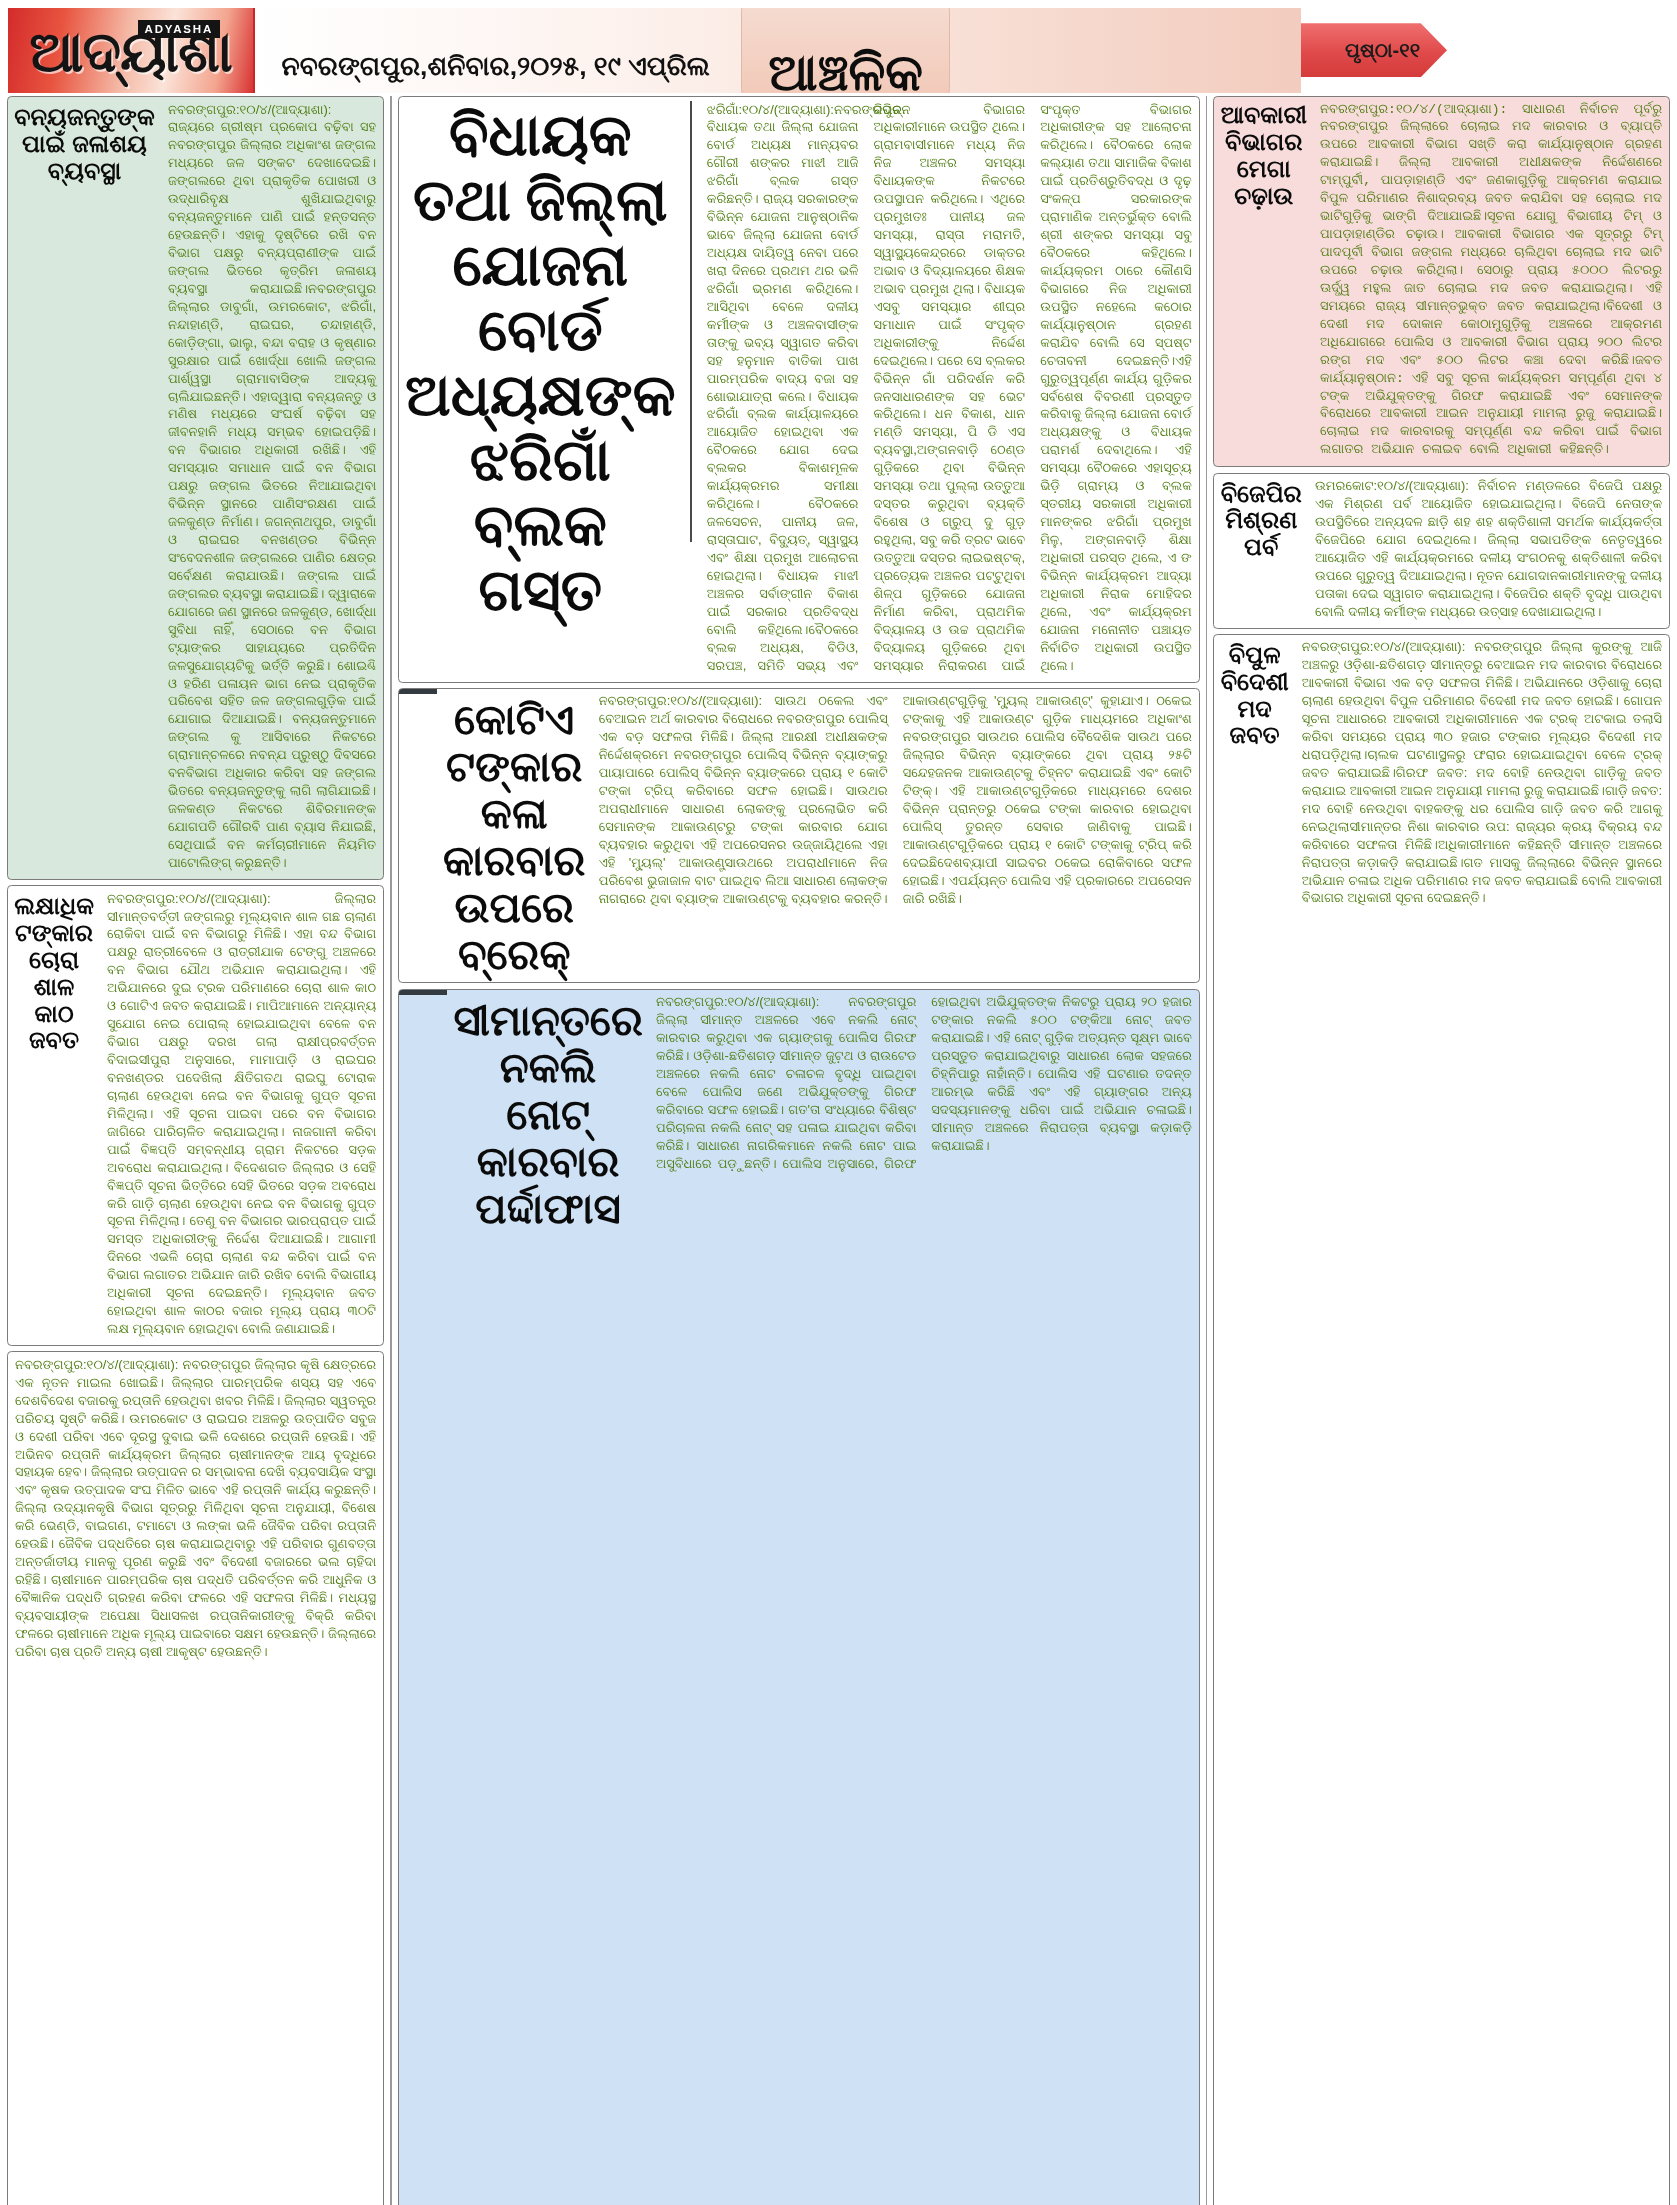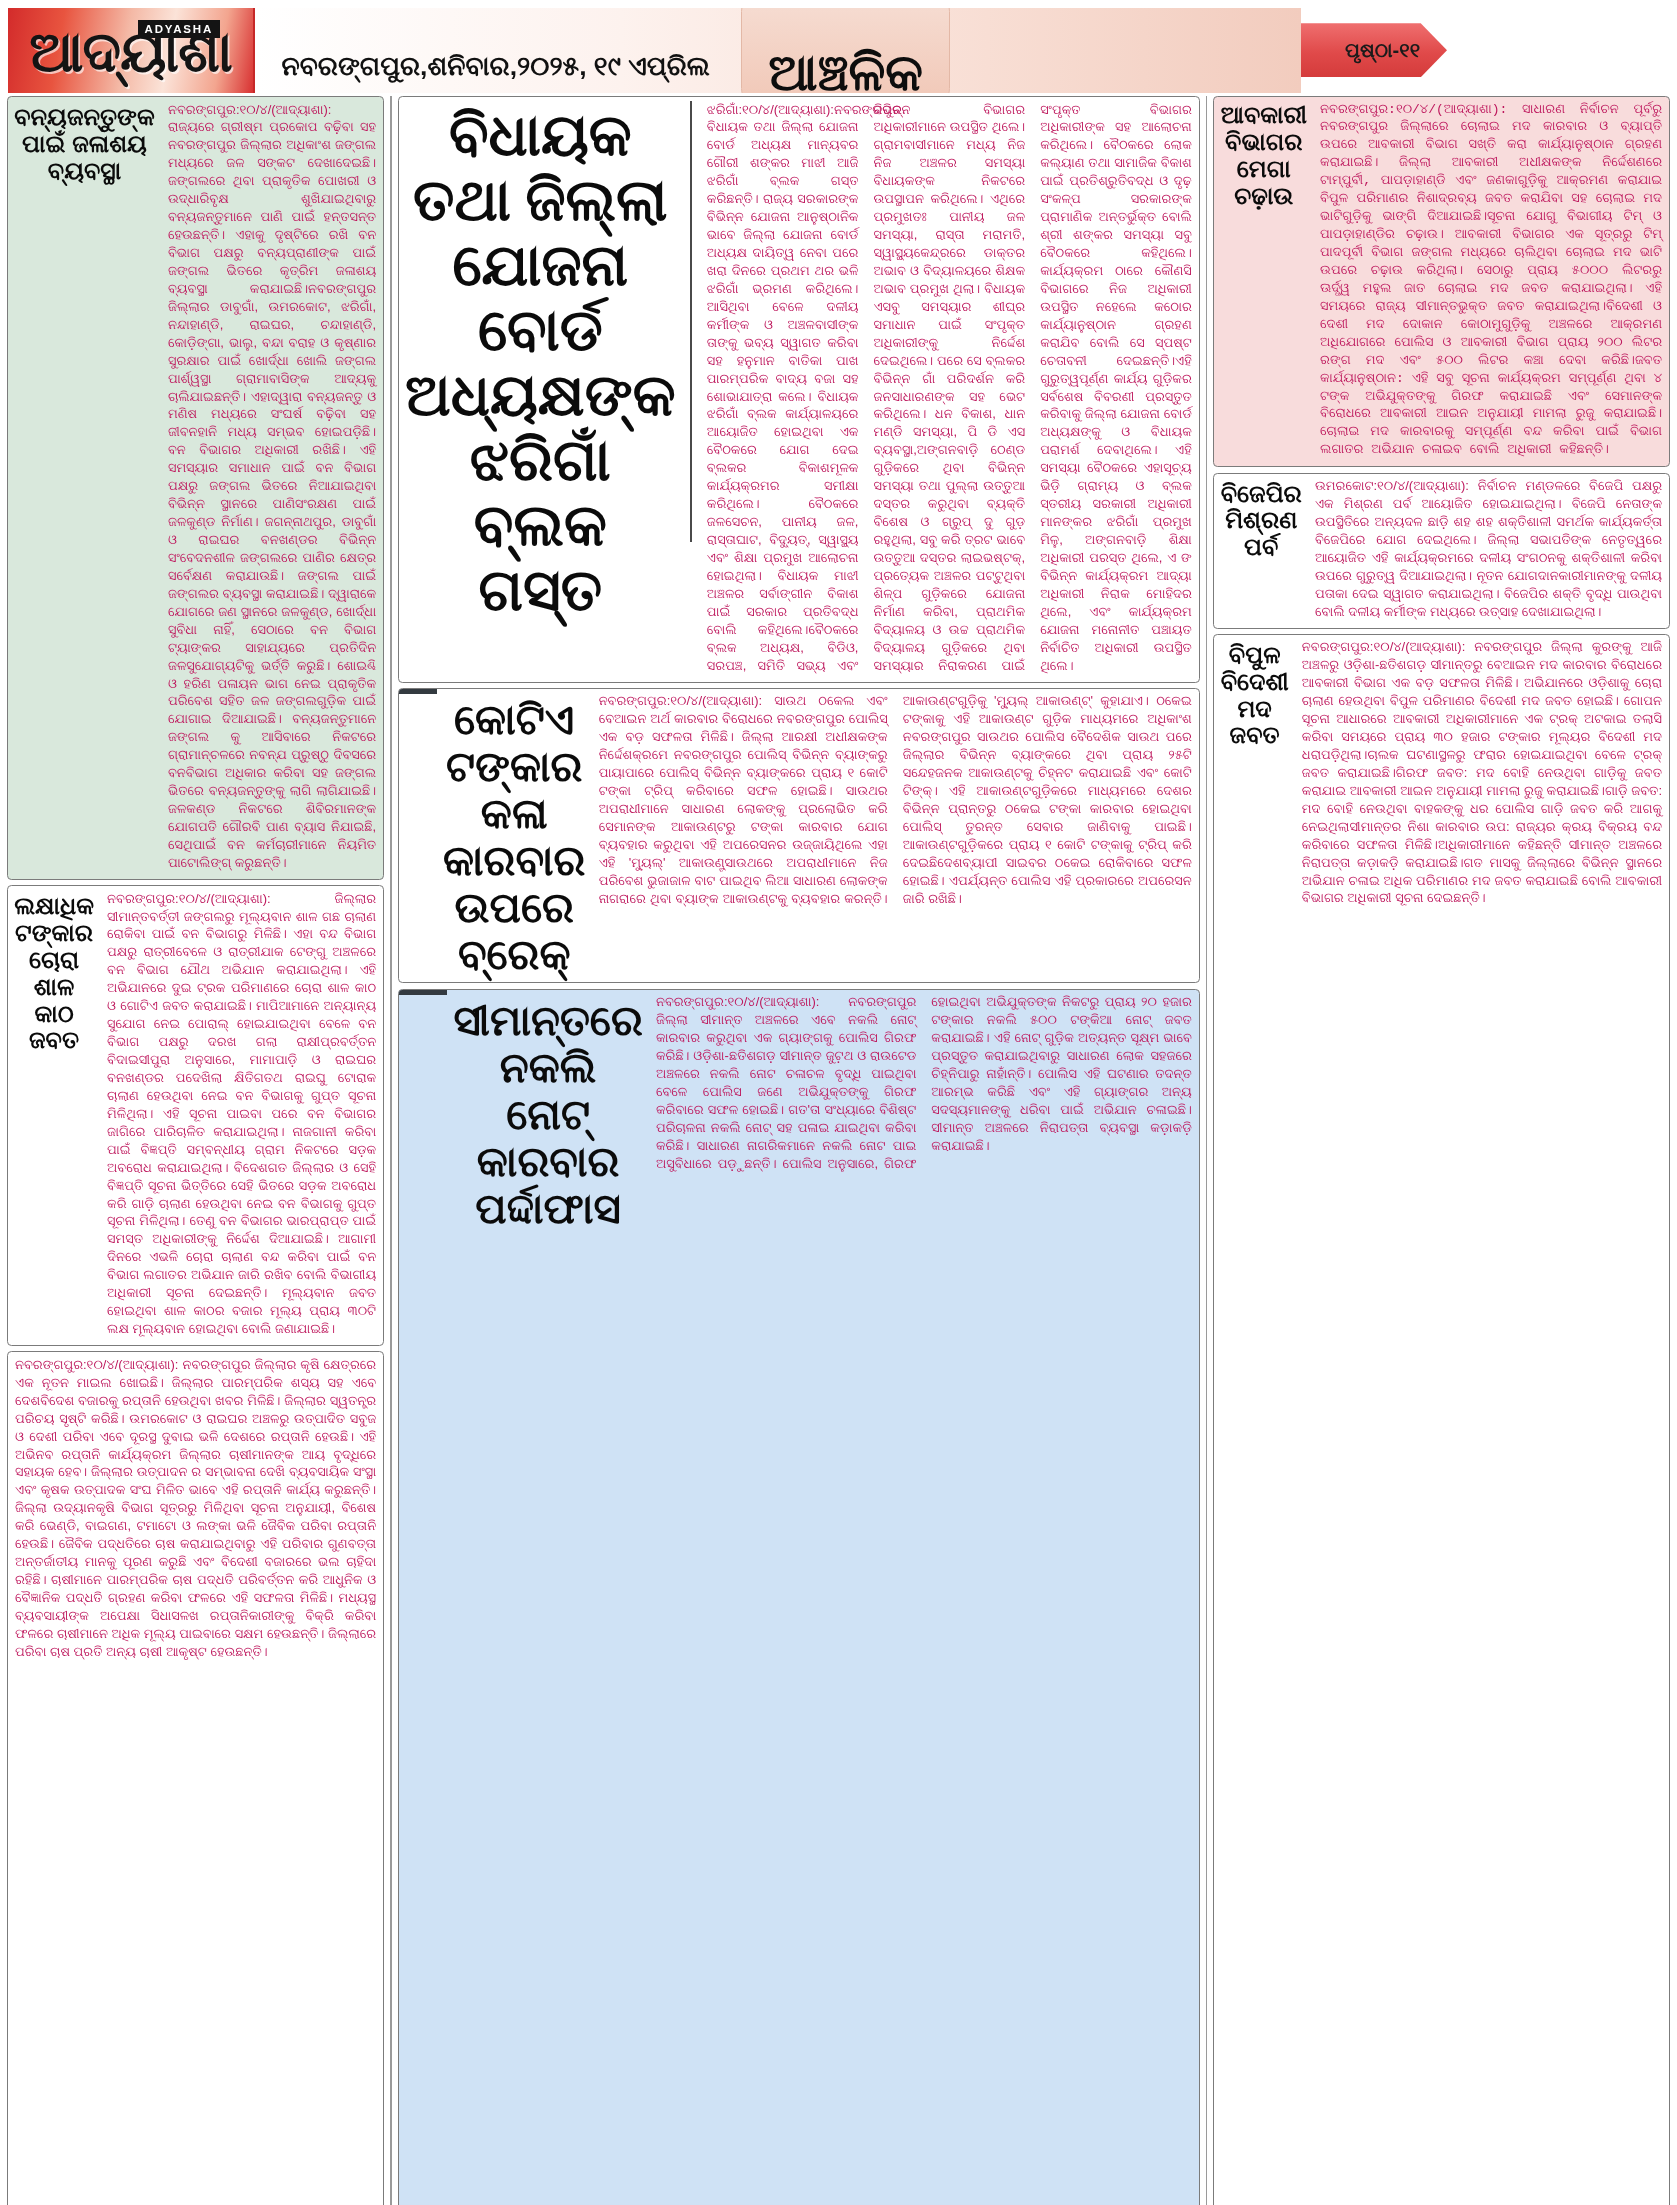--- a/index.html
+++ b/index.html
@@ -170,21 +170,21 @@
     background: #333a40;
     width: 100%;
   }
 
   .body-cols {
     padding: 3.5px 7px 7px 7px;
     column-gap: 15px;
     font-size: 13px;
     line-height: 1.38;
     text-align: justify;
-    color: #be185d;
+    color: #4d7c0f;
     hyphens: auto;
     overflow: hidden;
   }
   .body-cols.c1 { column-count: 1; }
   .body-cols.c2 { column-count: 2; }
   .body-cols.c3 { column-count: 3; }
   .body-cols p { margin: 0; text-indent: 0; }
 
   .photo {
     margin: 3.5px 8px 4.4px 8px;

